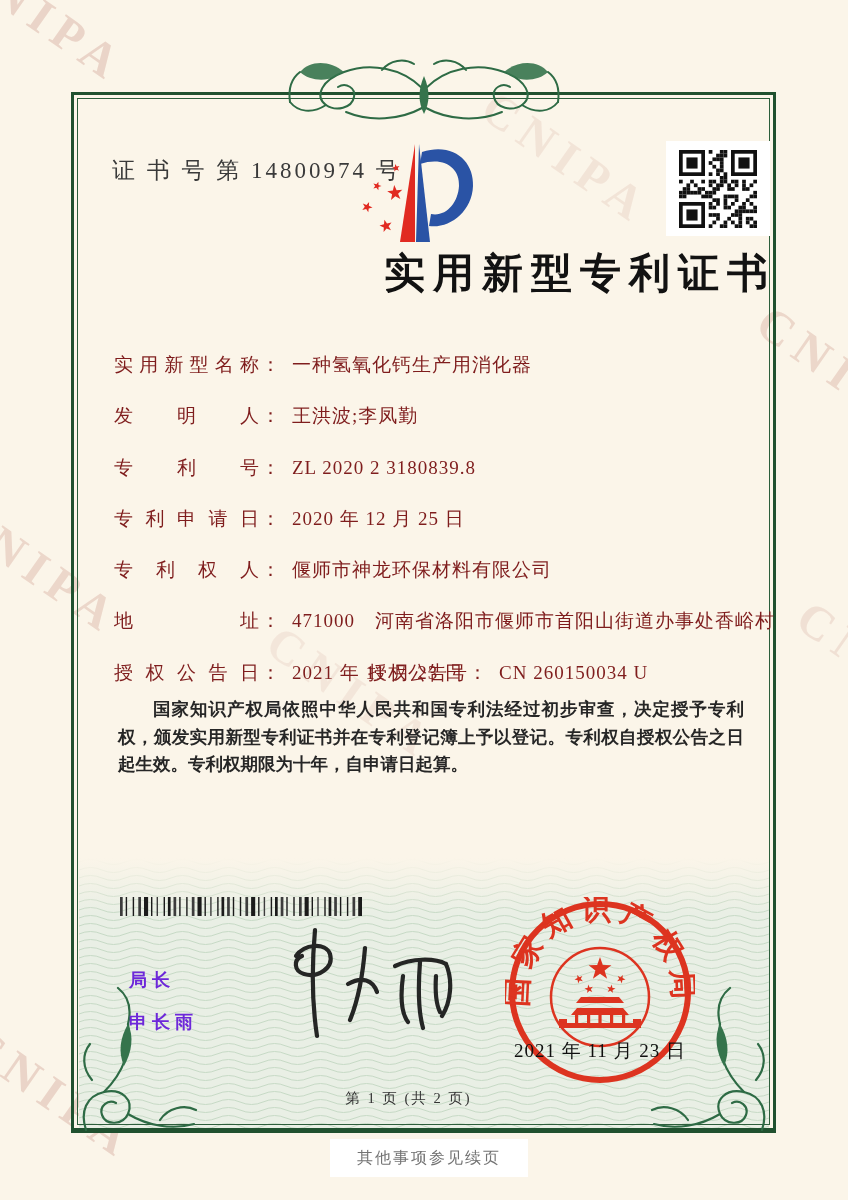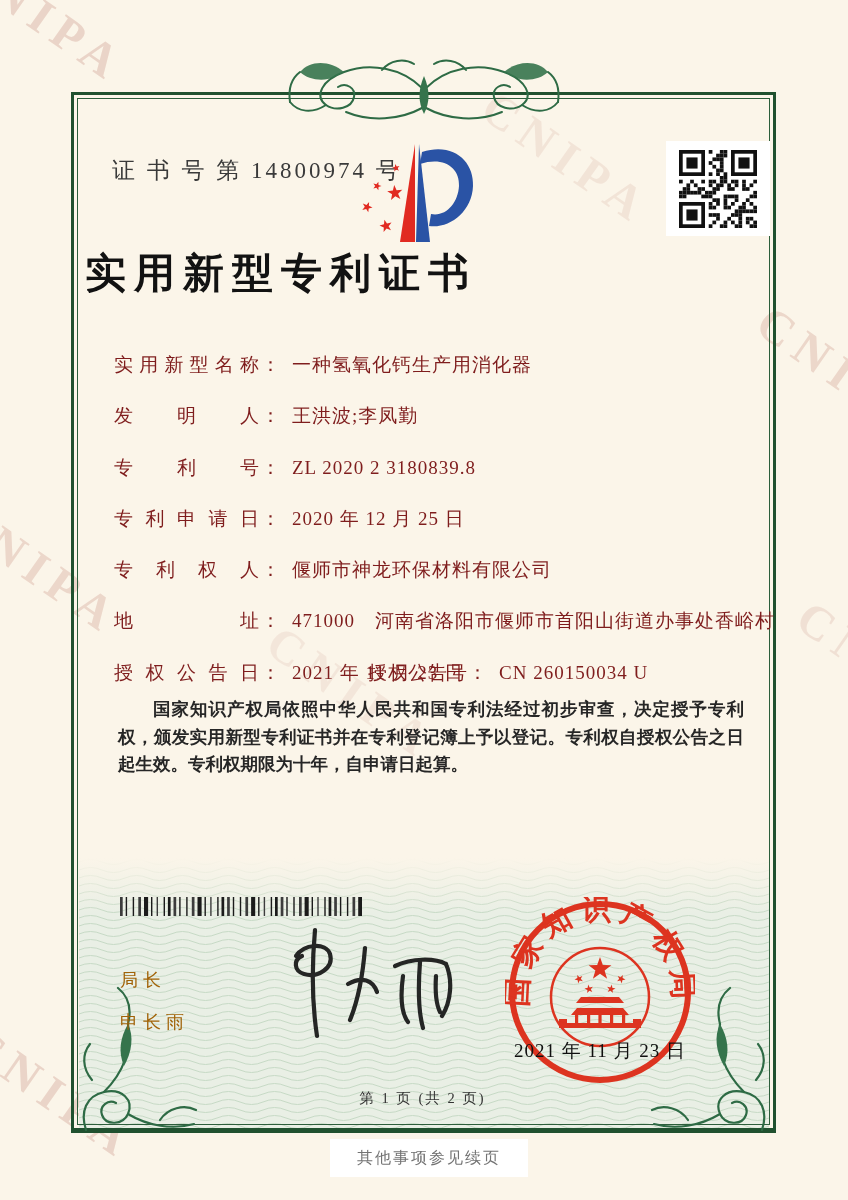--- a/index.html
+++ b/index.html
@@ -24,53 +24,53 @@
   .orn-top{left:282px;top:50px;}
   .orn-bl{left:72px;top:984px;}
   .orn-br{left:646px;top:984px;transform:scaleX(-1);}
 
   
   .cert-no{position:absolute;left:112px;top:155px;font-size:23px;letter-spacing:3px;
       color:#3a3a3a;z-index:5;}
   .logo{position:absolute;left:352px;top:136px;z-index:5;}
   .qrbox{position:absolute;left:666px;top:141px;width:104px;height:95px;background:#fff;z-index:5;}
   .qrbox svg{position:absolute;left:13px;top:9px;}
-  .title{position:absolute;left:71px;top:246px;width:705px;text-align:left;
+  .title{position:absolute;left:71px;top:246px;width:705px;text-align:right;
       font-size:41px;font-weight:700;letter-spacing:8px;padding-left:14px;
       box-sizing:border-box;color:#121212;z-index:5;}
 
   .fields{position:absolute;left:114px;top:352px;width:630px;z-index:5;
       font-size:19px;color:#7f1d1d;}
   .frow{height:51.3px;position:relative;white-space:nowrap;}
   .flabel{display:inline-block;width:146px;text-align:justify;text-align-last:justify;
       letter-spacing:1px;vertical-align:top;}
   .fcolon{margin-left:1px;}
   .fvalue{margin-left:12px;letter-spacing:1px;}
   .grant{position:absolute;left:254px;top:0;white-space:nowrap;}
   .grant .glabel{letter-spacing:1px;}
 
   .bodytext{position:absolute;left:118px;top:696px;width:626px;z-index:5;
       font-size:17.5px;line-height:27.6px;text-align:justify;color:#262626;font-weight:bold;}
   .bodytext p{margin:0;text-indent:2em;}
 
   #barcode{position:absolute;left:120px;top:897px;z-index:5;}
 
-  .signer{position:absolute;left:120px;z-index:5;font-family:"Liberation Sans","DejaVu Sans",sans-serif;
-      font-size:18px;color:#a16207;letter-spacing:5px;}
+  .signer{position:absolute;left:129px;z-index:5;font-family:"Liberation Sans","DejaVu Sans",sans-serif;
+      font-size:18px;color:#6d28d9;letter-spacing:5px;font-weight:bold;}
   .signer-title{top:968px;}
   .signer-name{top:1010px;text-align:right;}
   .signature{position:absolute;left:260px;top:918px;z-index:6;}
 
   .seal{position:absolute;left:505px;top:897px;z-index:5;}
   .seal-arc{font-size:29px;font-weight:700;letter-spacing:8px;fill:#dd2a16;
       font-family:"Liberation Serif","DejaVu Serif",serif;}
   .seal-date{position:absolute;left:500px;top:1038px;width:200px;text-align:center;
       font-size:19px;letter-spacing:1px;color:#101010;z-index:7;}
 
-  .pagenote{position:absolute;left:70px;top:1089px;width:705px;text-align:center;
+  .pagenote{position:absolute;left:56px;top:1089px;width:705px;text-align:center;
       font-size:14.5px;letter-spacing:2px;color:#333;z-index:5;}
   .contnote{position:absolute;left:330px;top:1139px;width:198px;height:38px;background:#ffffff;
       text-align:center;line-height:38px;font-size:16px;letter-spacing:2px;color:#737373;z-index:5;}
 </style>
 </head>
 <body>
 
 <div id="page">
 
   <div class="wm" style="left:-55px;top:-12px;opacity:.8">CNIPA</div>

